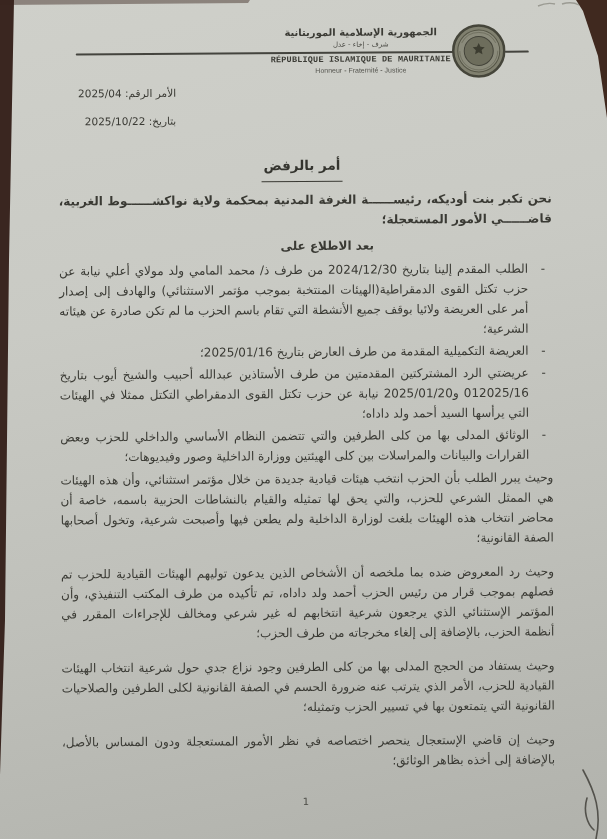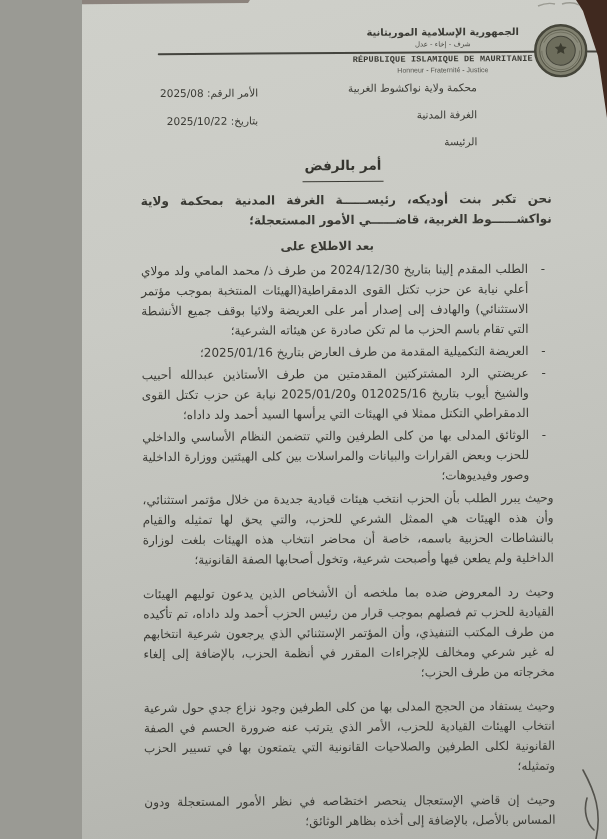--- a/index.html
+++ b/index.html
@@ -2,21 +2,21 @@
 <html lang="ar" dir="rtl"><head>
 <meta charset="utf-8">
 <style>
   html,body{margin:0;padding:0;}
   body{
     width:607px;height:839px;overflow:hidden;
     background:#9a9a94;
     font-family:"DejaVu Sans",sans-serif;
   }
   .photo{
-    position:relative;width:525px;height:839px;overflow:hidden;
+    position:relative;width:607px;height:839px;overflow:hidden;
     background:linear-gradient(168deg,#cfd0ca 0%,#c9cac4 35%,#bfc0ba 65%,#b1b2ac 100%);
   }
   .paper-content{
     position:absolute;inset:0;
     transform:rotate(-0.35deg);
     color:#33332f;
   }
   
   .hdr-center{
     position:absolute;top:27px;left:268px;width:190px;
@@ -97,28 +97,23 @@
       <circle cx="27" cy="27" r="21" fill="#8b8b7b" stroke="#565647" stroke-width="1"></circle>
       <circle cx="27" cy="27" r="14.5" fill="#6d6d5c" stroke="#44443a" stroke-width="1"></circle>
       <path d="M 27 15 A 12 12 0 1 0 27 39 A 9.5 9.5 0 1 1 27 15 Z" fill="#b2b2a1" opacity="0.85"></path>
       <path d="M 27 19 l 1.8 3.8 4.2 .5 -3.1 2.9 .8 4.1 -3.7 -2 -3.7 2 .8 -4.1 -3.1 -2.9 4.2 -.5 Z" fill="#3c3c30"></path>
       <g stroke="#55554699" stroke-width=".8" fill="none">
         <path d="M 8 27 a 19 19 0 0 0 38 0"></path>
         <path d="M 10 19 a 19 19 0 0 1 34 0"></path>
       </g>
     </svg>
 
-    <div class="court-col">
-      <div>محكمة ولاية نواكشوط الغربية</div>
-      <div>الغرفة المدنية</div>
-      <div>الرئيسة</div>
-    </div>
 
     <div class="order-col">
-      <div>الأمر الرقم: 2025/08</div>
+      <div>الأمر الرقم: 2025/04</div>
       <div>بتاريخ: 2025/10/22</div>
     </div>
 
     <div class="doc-title">
       <span>أمر بالرفض</span>
     </div>
 
     <div class="body-col">
       <p class="intro">نحن تكبر بنت أوديكه، رئيســــــة الغرفة المدنية بمحكمة ولاية نواكشــــــوط الغربية، قاضــــــي الأمور المستعجلة؛</p>
       <div class="review-heading">بعد الاطلاع على</div>

